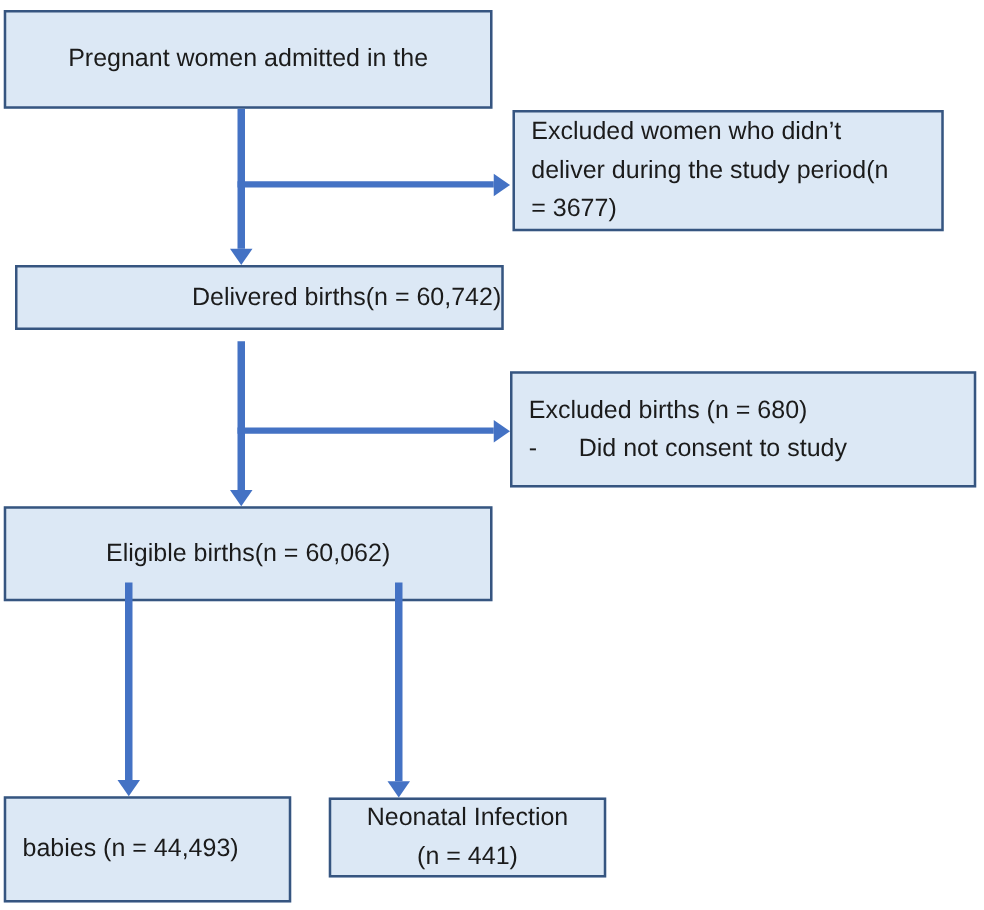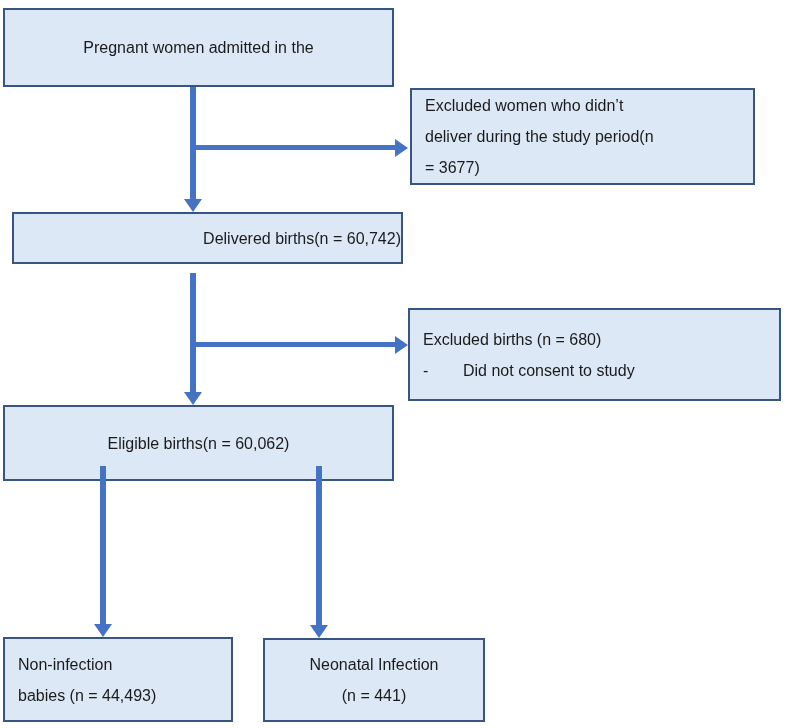--- a/index.html
+++ b/index.html
@@ -14,21 +14,21 @@
     height: 728px;
     background: #ffffff;
     overflow: hidden;
     color: #1b1b1b;
   }
   .box {
     position: absolute;
     box-sizing: border-box;
     background: #dce8f5;
     border: 2px solid #365580;
-    font-size: 16px;
+    font-size: 20px;
     line-height: 31px;
     display: flex;
     flex-direction: column;
     justify-content: center;
   }
   .box.center { text-align: center; align-items: center; }
   .box.left   { text-align: left; padding-left: 13px; padding-right: 6px; }
   .stem-v {
     position: absolute;
     width: 6px;
@@ -68,38 +68,37 @@
   <div class="box left" style="left:410px; top:88px; width:345px; height:97px;">
     <div>Excluded women who didn’t</div>
     <div>deliver during the study period(n</div>
     <div>= 3677)</div>
   </div>
 
   <div class="box center" style="left:12px; top:212px; width:391px; height:52px;align-items:flex-end;">
     <div>Delivered births(n = 60,742)</div>
   </div>
 
-  <div class="box left" style="left:408px; top:308px; width:373px; height:93px;">
+  <div class="box left" style="left:408px; top:297px; width:373px; height:93px;">
     <div>Excluded births (n = 680)</div>
     <div class="bullet-line">
       <span class="dash">-</span>
       <span>Did not consent to study</span>
     </div>
   </div>
 
   <div class="box center" style="left:3px; top:405px; width:391px; height:76px;">
     <div>Eligible births(n = 60,062)</div>
   </div>
 
   <div class="box left" style="left:3px; top:637px; width:230px; height:85px;">
-    <div>Non-infection</div>
     <div>babies (n = 44,493)</div>
   </div>
 
-  <div class="box center" style="left:263px; top:638px; width:222px; height:84px;">
+  <div class="box center" style="left:263px; top:638px; width:222px; height:64px;">
     <div>Neonatal Infection</div>
     <div>(n = 441)</div>
   </div>
 
   <div>
     <div class="stem-v" style="left:190px; top:87px; height:112px;"></div>
     <div class="head-down" style="left:184px; top:199px;"></div>
   </div>
 
   <div>

